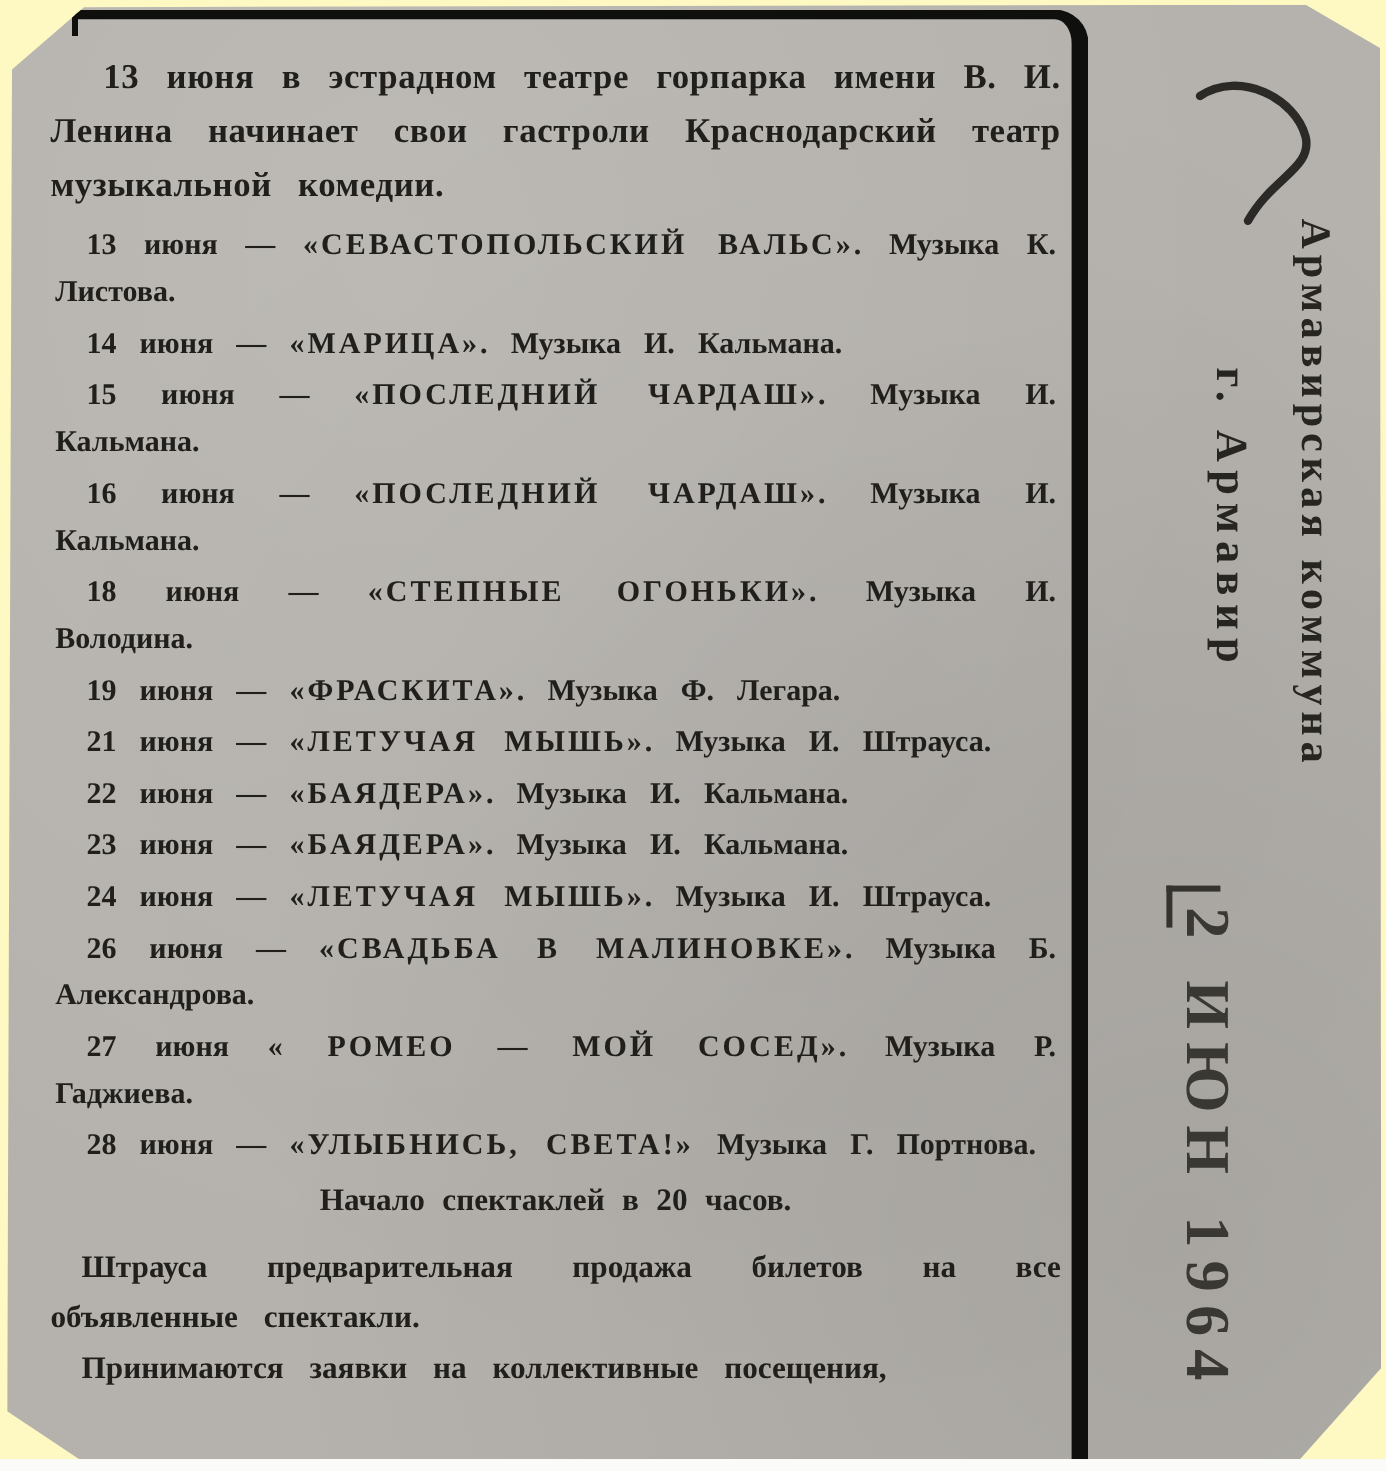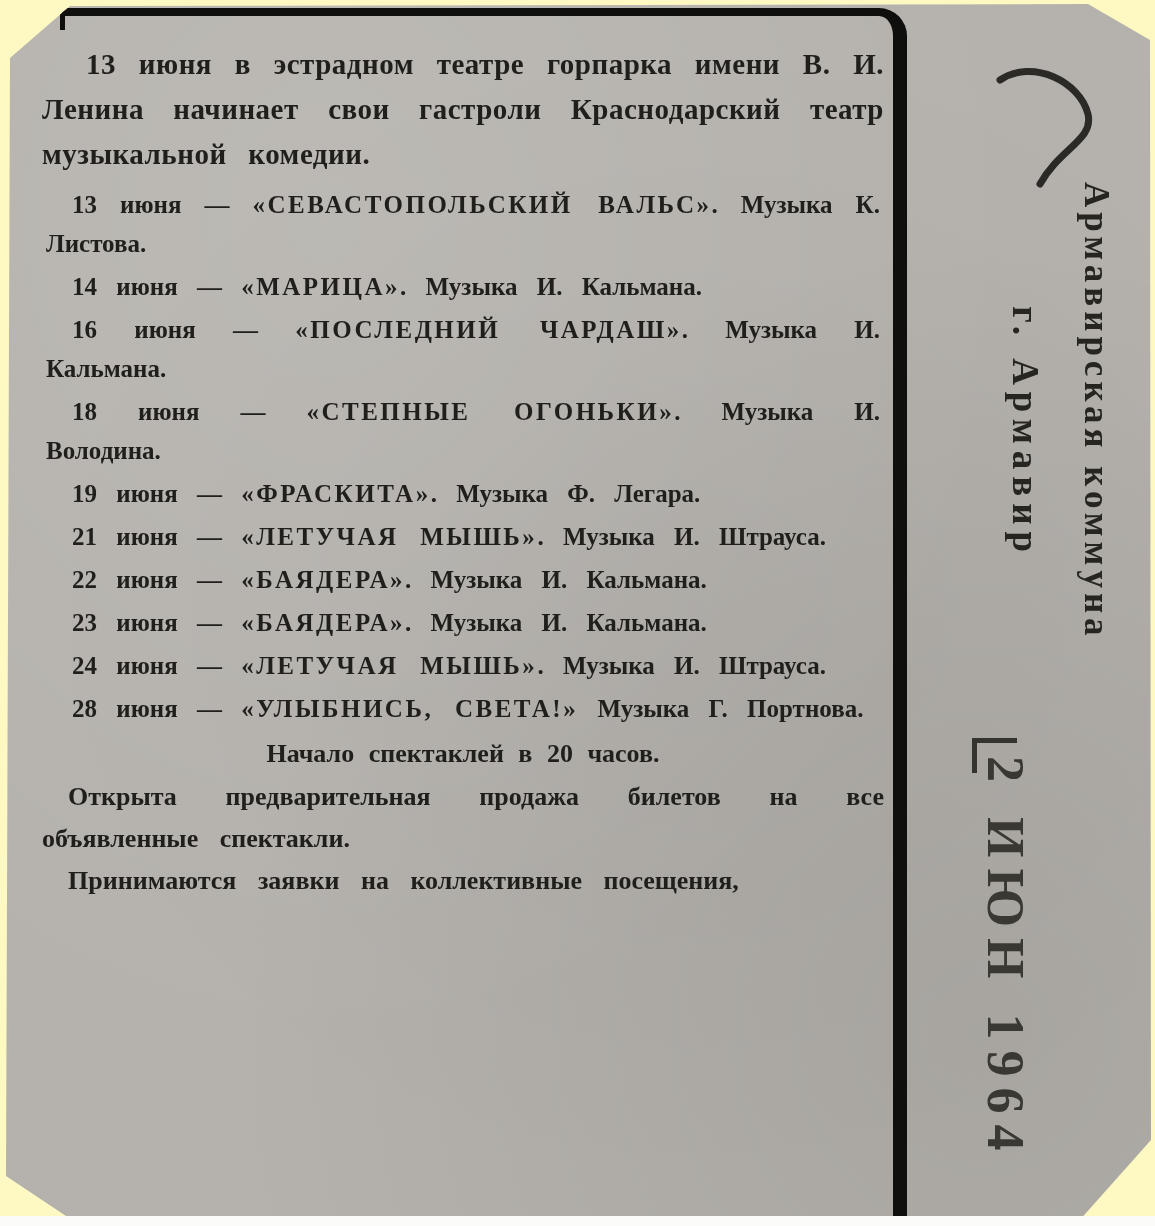--- a/index.html
+++ b/index.html
@@ -72,21 +72,21 @@
     text-align: justify;
     text-indent: 26px;
     margin: 4px;
   }
   .sched-line .title { letter-spacing: 2.5px; }
   .foot-center {
     font-size: 26px;
     line-height: 40px;
     word-spacing: 8px;
     text-align: center;
-    margin: 6px 0 2px 0;
+    margin: 6px 0 15px 0;
   }
   .foot-just {
     font-size: 26px;
     line-height: 42px;
     word-spacing: 15px;
     text-align: justify;
     text-indent: 26px;
     margin: 0;
   }
   
@@ -124,32 +124,35 @@
   <div class="paper">
 
     <div class="frame"></div>
 
     <div class="column">
       <p class="intro">13 июня в эстрадном театре горпарка имени В. И. Ленина начинает свои гастроли Краснодарский театр музыкальной комедии.</p>
 
       <div>
           <p class="sched-line"><span class="date">13 июня</span><span class="sep"> — </span><span class="title">«СЕВАСТОПОЛЬСКИЙ ВАЛЬС»</span><span class="tail">. </span><span class="music">Музыка К. Листова.</span></p>
           <p class="sched-line"><span class="date">14 июня</span><span class="sep"> — </span><span class="title">«МАРИЦА»</span><span class="tail">. </span><span class="music">Музыка И. Кальмана.</span></p>
+          <p class="sched-line"><span class="date">15 июня</span><span class="sep"> — </span><span class="title">«ПОСЛЕДНИЙ ЧАРДАШ»</span><span class="tail">. </span><span class="music">Музыка И. Кальмана.</span></p>
           <p class="sched-line"><span class="date">16 июня</span><span class="sep"> — </span><span class="title">«ПОСЛЕДНИЙ ЧАРДАШ»</span><span class="tail">. </span><span class="music">Музыка И. Кальмана.</span></p>
           <p class="sched-line"><span class="date">18 июня</span><span class="sep"> — </span><span class="title">«СТЕПНЫЕ ОГОНЬКИ»</span><span class="tail">. </span><span class="music">Музыка И. Володина.</span></p>
           <p class="sched-line"><span class="date">19 июня</span><span class="sep"> — </span><span class="title">«ФРАСКИТА»</span><span class="tail">. </span><span class="music">Музыка Ф. Легара.</span></p>
           <p class="sched-line"><span class="date">21 июня</span><span class="sep"> — </span><span class="title">«ЛЕТУЧАЯ МЫШЬ»</span><span class="tail">. </span><span class="music">Музыка И. Штрауса.</span></p>
           <p class="sched-line"><span class="date">22 июня</span><span class="sep"> — </span><span class="title">«БАЯДЕРА»</span><span class="tail">. </span><span class="music">Музыка И. Кальмана.</span></p>
           <p class="sched-line"><span class="date">23 июня</span><span class="sep"> — </span><span class="title">«БАЯДЕРА»</span><span class="tail">. </span><span class="music">Музыка И. Кальмана.</span></p>
           <p class="sched-line"><span class="date">24 июня</span><span class="sep"> — </span><span class="title">«ЛЕТУЧАЯ МЫШЬ»</span><span class="tail">. </span><span class="music">Музыка И. Штрауса.</span></p>
+          <p class="sched-line"><span class="date">26 июня</span><span class="sep"> — </span><span class="title">«СВАДЬБА В МАЛИНОВКЕ»</span><span class="tail">. </span><span class="music">Музыка Б. Александрова.</span></p>
+          <p class="sched-line"><span class="date">27 июня</span><span class="sep"> </span><span class="title">« РОМЕО — МОЙ СОСЕД»</span><span class="tail">. </span><span class="music">Музыка Р. Гаджиева.</span></p>
           <p class="sched-line"><span class="date">28 июня</span><span class="sep"> — </span><span class="title">«УЛЫБНИСЬ, СВЕТА!»</span><span class="tail"> </span><span class="music">Музыка Г. Портнова.</span></p>
         </div>
 
       <p class="foot-center">Начало спектаклей в 20 часов.</p>
-      <p class="foot-just">Открыта предварительная продажа билетов на все объявленные спектакли.</p>
+      <p class="foot-just">Штрауса предварительная продажа билетов на все объявленные спектакли.</p>
       <p class="foot-just">Принимаются заявки на коллективные посещения,</p>
     </div>
 
     <svg class="pen-mark" viewBox="0 0 130 160">
       <path d="M12 28 C 45 6, 92 30, 100 62 C 106 88, 72 96, 52 132" fill="none" stroke="#1c1b18" stroke-width="7" stroke-linecap="round" opacity="0.9"></path>
     </svg>
 
     <div class="vert np-name">Армавирская коммуна</div>
     <div class="vert city">г. Армавир</div>
 

